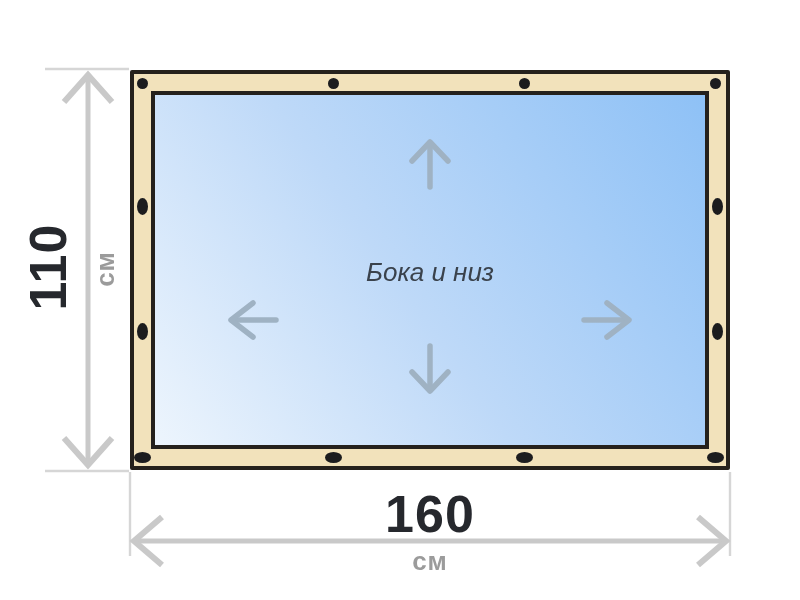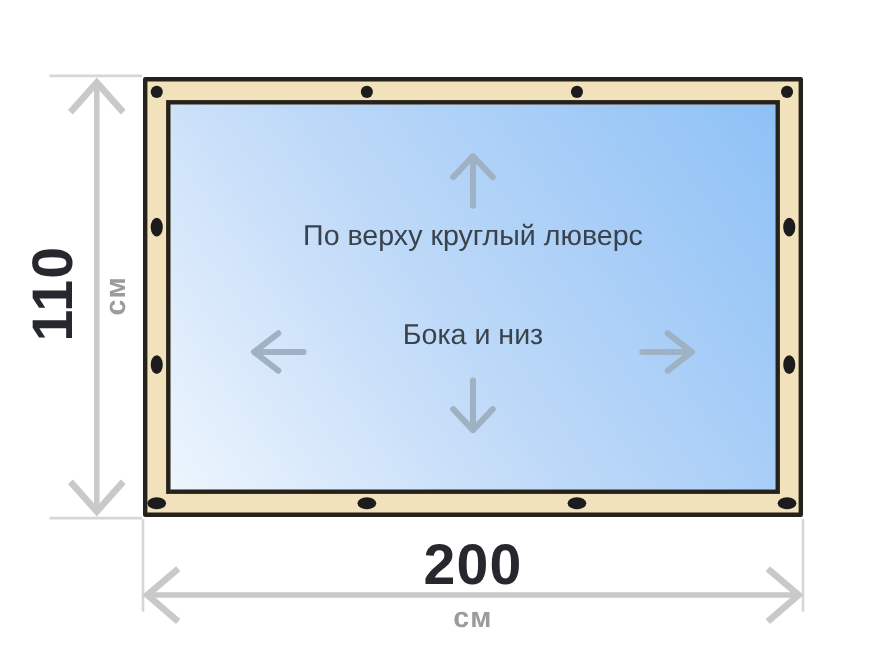--- a/index.html
+++ b/index.html
@@ -44,21 +44,21 @@
   
   .ext{stroke:var(--extension-line);stroke-width:2.4;fill:none;}
   .dim-line{stroke:var(--dimension-line);stroke-width:5;fill:none;}
   .dim-head{stroke:var(--dimension-line);stroke-width:6;fill:none;stroke-linejoin:miter;}
   .dir{stroke:var(--direction-arrow);stroke-width:5.5;fill:none;stroke-linecap:round;stroke-linejoin:round;}
 
   
   .note{position:absolute;left:155px;width:550px;text-align:center;color:var(--note-text);
         font-size:26px;line-height:33px;z-index:4;}
   .note-top{top:198px;}
-  .note-mid{top:288px;}
+  .note-mid{top:256px;font-style:italic;}
 
   .num{position:absolute;display:flex;align-items:center;justify-content:center;
        font-weight:700;font-size:52px;color:var(--dimension-number);z-index:4;letter-spacing:1px;}
   .unit{position:absolute;display:flex;align-items:center;justify-content:center;
         font-weight:700;font-size:26px;color:var(--dimension-unit);z-index:4;letter-spacing:1px;}
   .num-height{left:-52px;top:237px;width:200px;height:60px;transform:rotate(-90deg);}
   .unit-height{left:55px;top:254px;width:100px;height:30px;transform:rotate(-90deg);}
   .num-width{left:330px;top:486px;width:200px;height:56px;}
   .unit-width{left:380px;top:546px;width:100px;height:30px;}
 </style>
@@ -116,23 +116,22 @@
     <g>
       <path class="dir" d="M584 320 H624"></path>
       <path class="dir" d="M607 303 L629 320 L607 337"></path>
     </g>
     <g>
       <path class="dir" d="M430 346 V387"></path>
       <path class="dir" d="M412 372 L430 391 L448 372"></path>
     </g>
   </svg>
 
-  <div class="note note-top">По верху круглый люверс</div>
   <div class="note note-mid">
     <div>Бока и низ</div>
   </div>
 
   <div class="num num-height">110</div>
   <div class="unit unit-height">см</div>
-  <div class="num num-width">200</div>
+  <div class="num num-width">160</div>
   <div class="unit unit-width">см</div>
 
 </div>
 
 </body></html>

